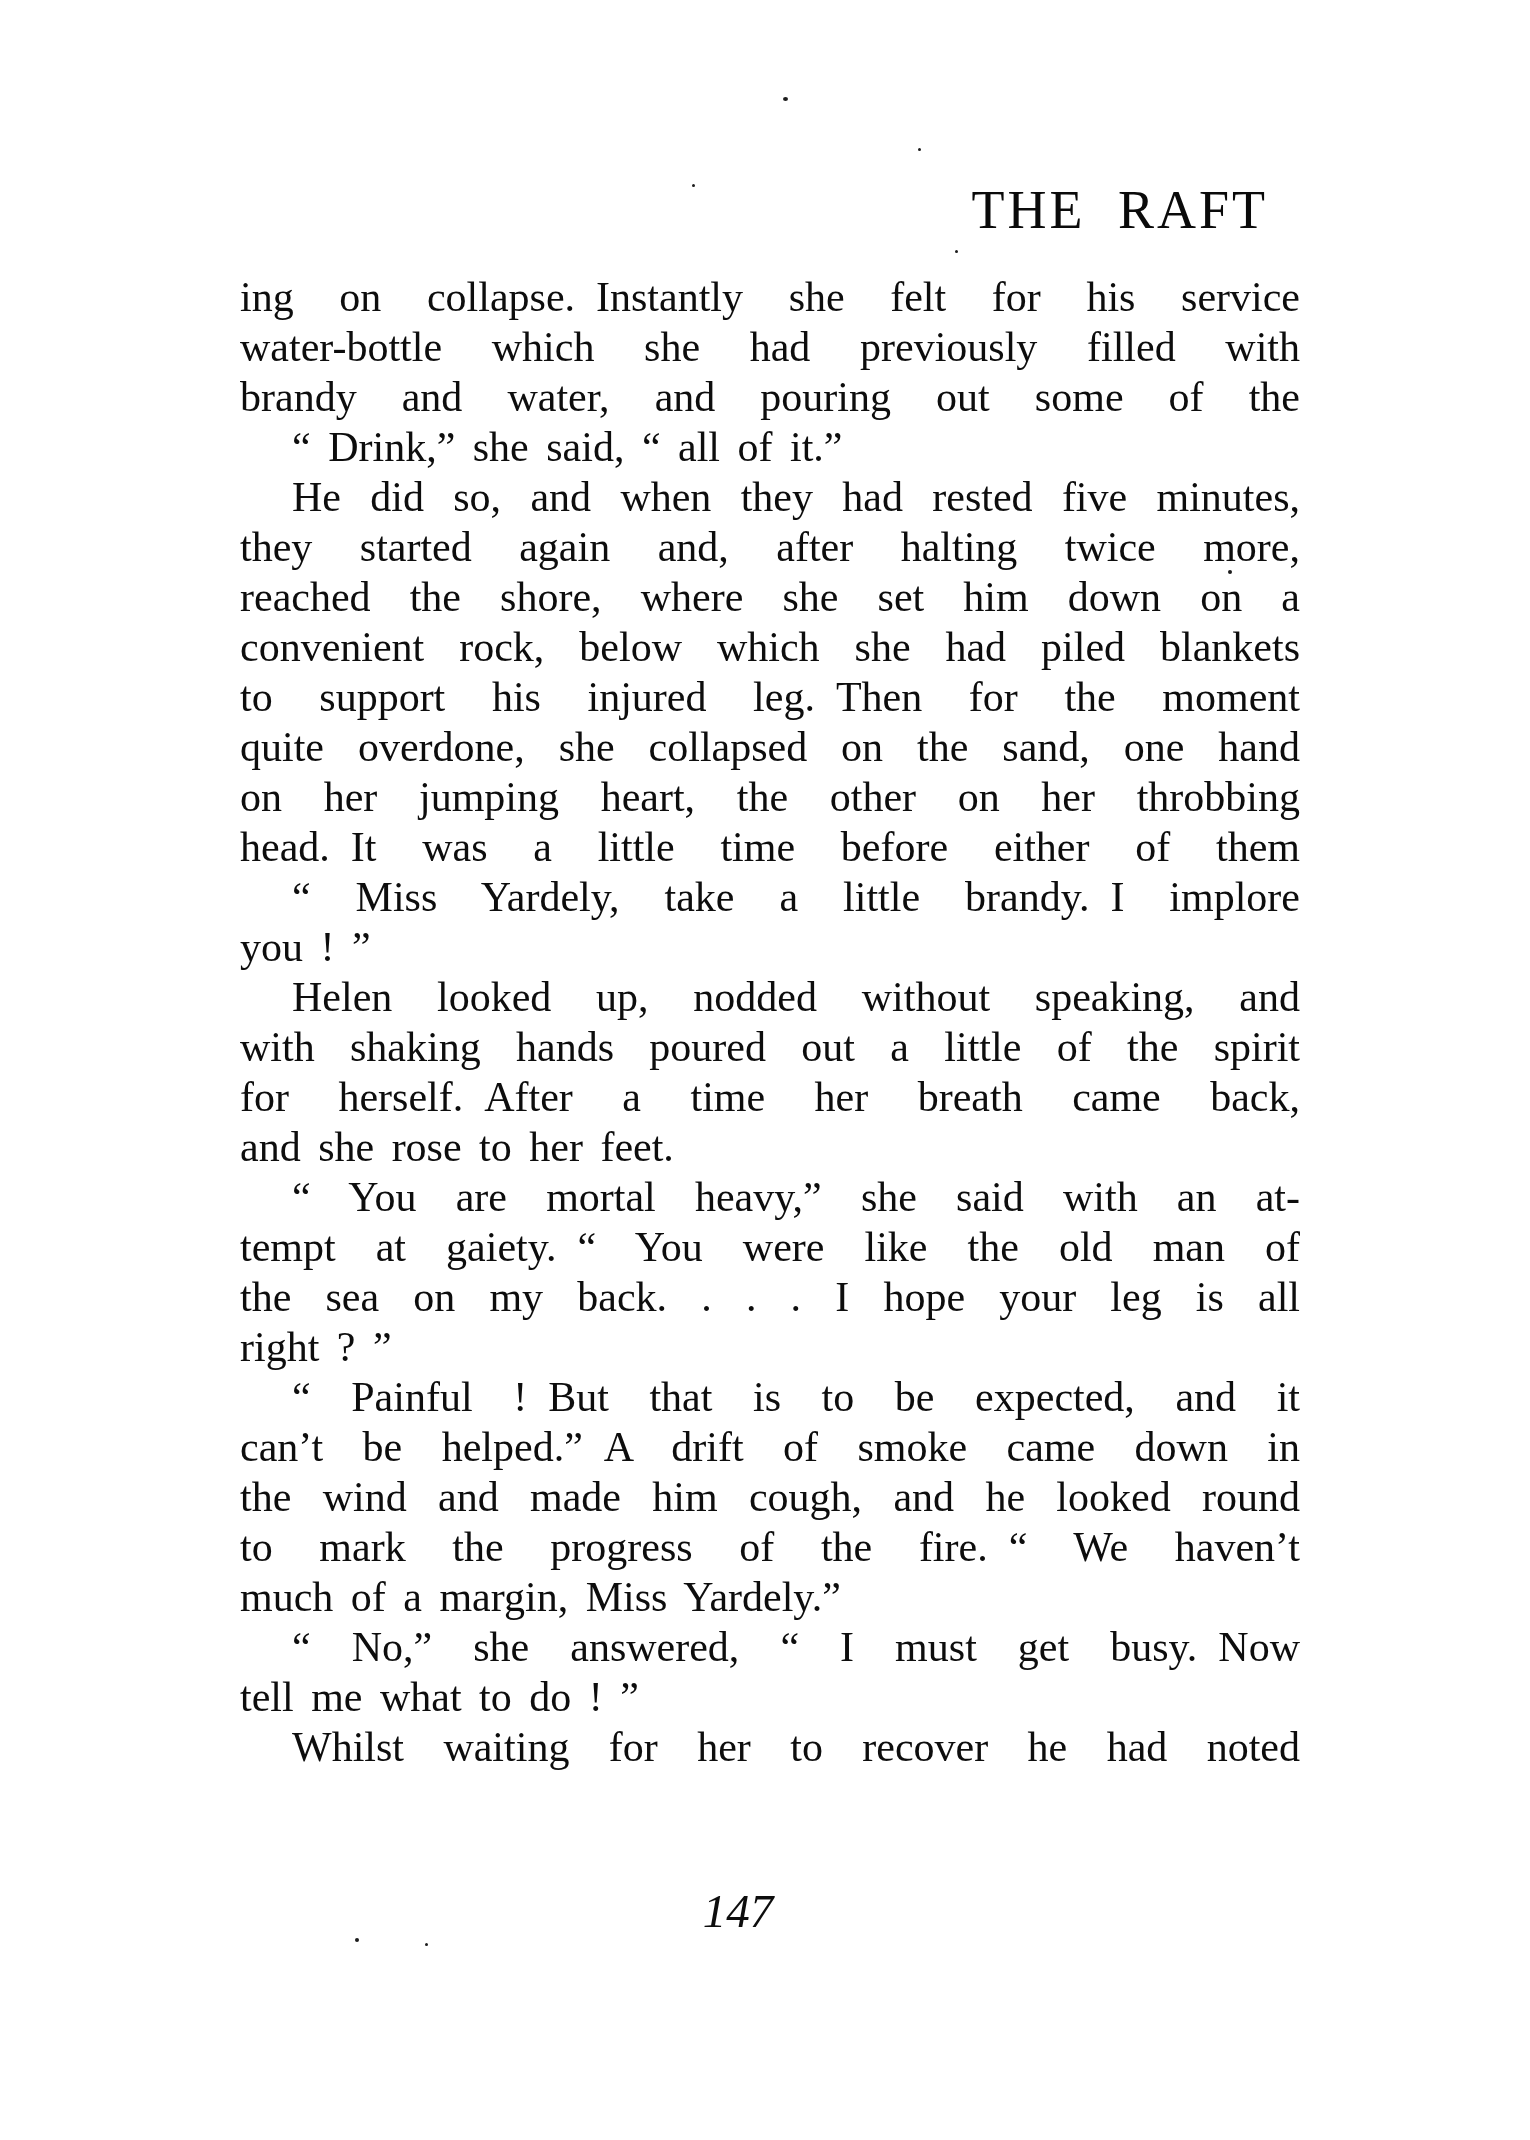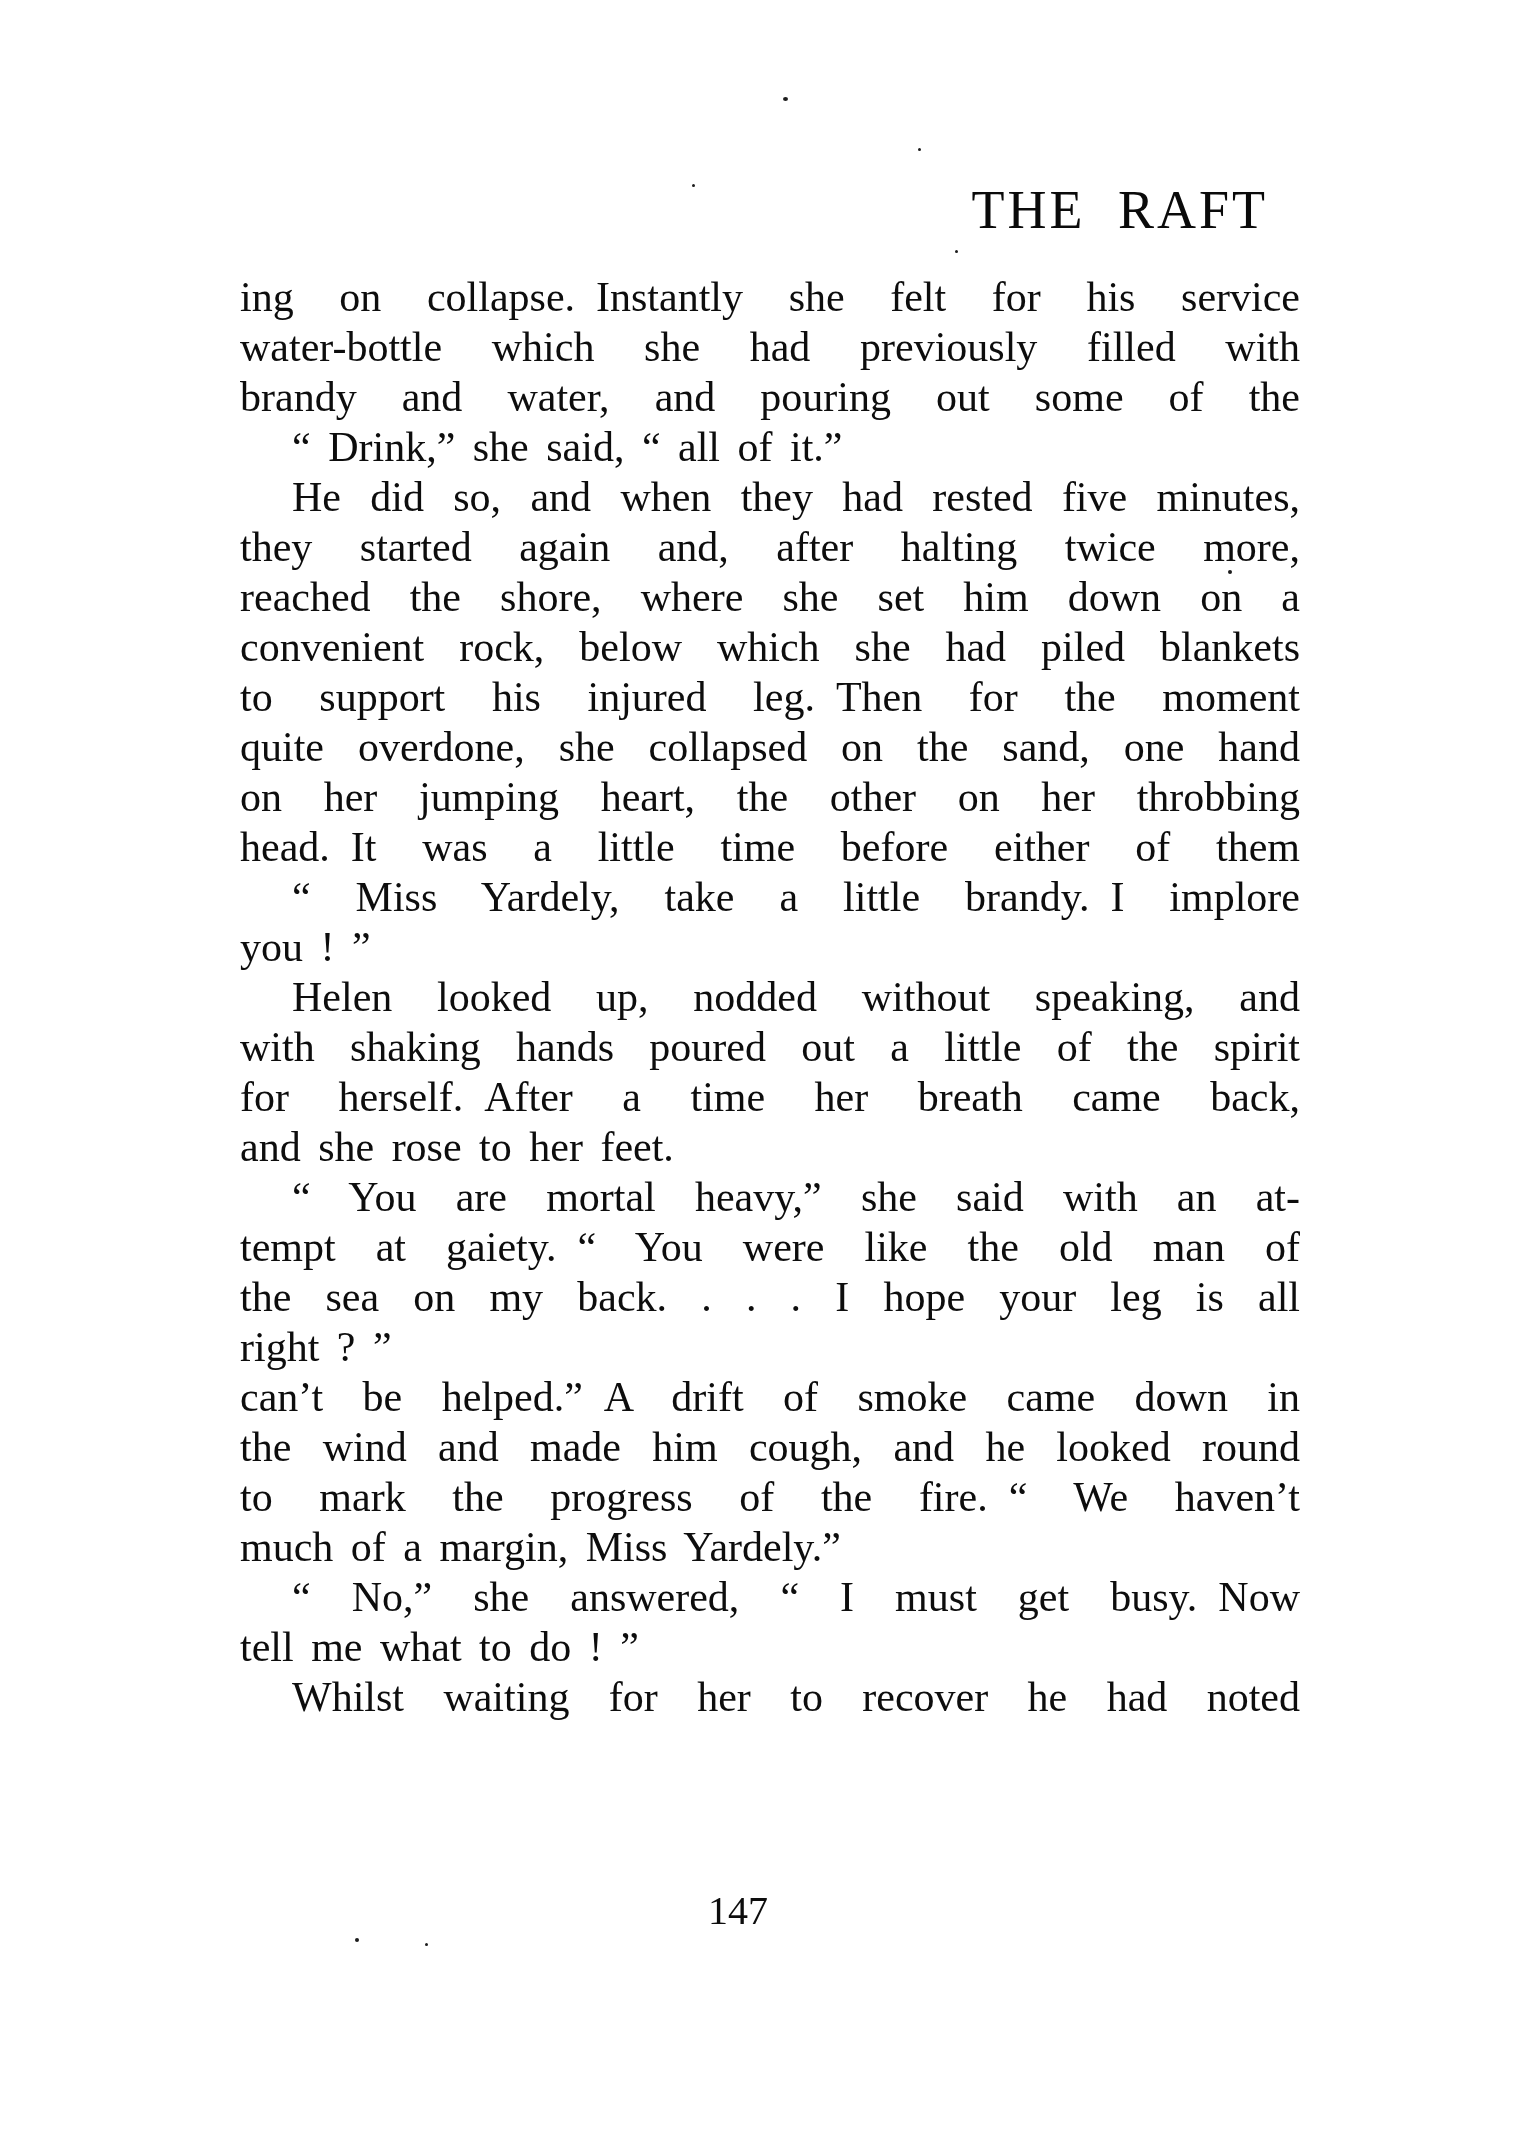--- a/index.html
+++ b/index.html
@@ -34,22 +34,23 @@
     text-align-last:justify;
     word-spacing:7px;
     white-space:normal;
   }
   .line.indent{ text-indent:52px; }
   .line.last{ text-align-last:left; }
   .page-number{
     position:absolute;
     top:1886px;left:208px;width:1060px;
     text-align:center;
-    font-size:40px;
+    font-size:47px;
     line-height:50px;
+    font-style:italic;
   }
   .speck{
     position:absolute;
     background:#1c1c1c;
     border-radius:50%;
   }
 </style>
 </head>
 <body>
 
@@ -73,20 +74,21 @@
       <div class="line indent">“ Miss Yardely, take a little brandy. I implore</div>
       <div class="line last">you ! ”</div>
       <div class="line indent">Helen looked up, nodded without speaking, and</div>
       <div class="line">with shaking hands poured out a little of the spirit</div>
       <div class="line">for herself. After a time her breath came back,</div>
       <div class="line last">and she rose to her feet.</div>
       <div class="line indent">“ You are mortal heavy,” she said with an at-</div>
       <div class="line">tempt at gaiety. “ You were like the old man of</div>
       <div class="line">the sea on my back. . . . I hope your leg is all</div>
       <div class="line last">right ? ”</div>
+      <div class="line indent">“ Painful ! But that is to be expected, and it</div>
       <div class="line">can’t be helped.” A drift of smoke came down in</div>
       <div class="line">the wind and made him cough, and he looked round</div>
       <div class="line">to mark the progress of the fire. “ We haven’t</div>
       <div class="line last">much of a margin, Miss Yardely.”</div>
       <div class="line indent">“ No,” she answered, “ I must get busy. Now</div>
       <div class="line last">tell me what to do ! ”</div>
       <div class="line indent">Whilst waiting for her to recover he had noted</div>
     </div>
 
   <div class="page-number">147</div>

